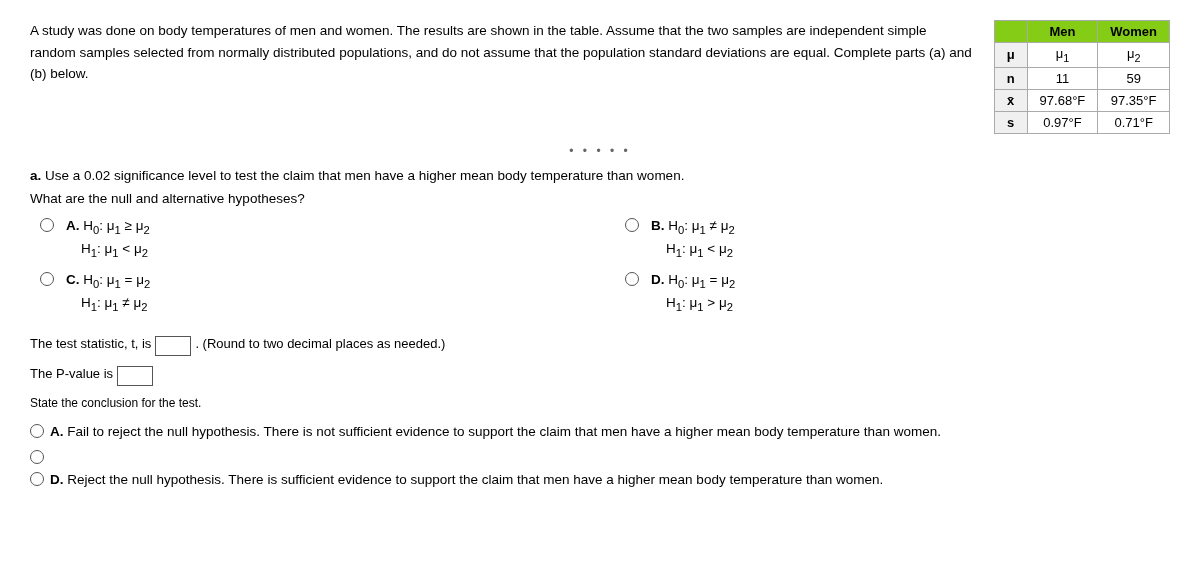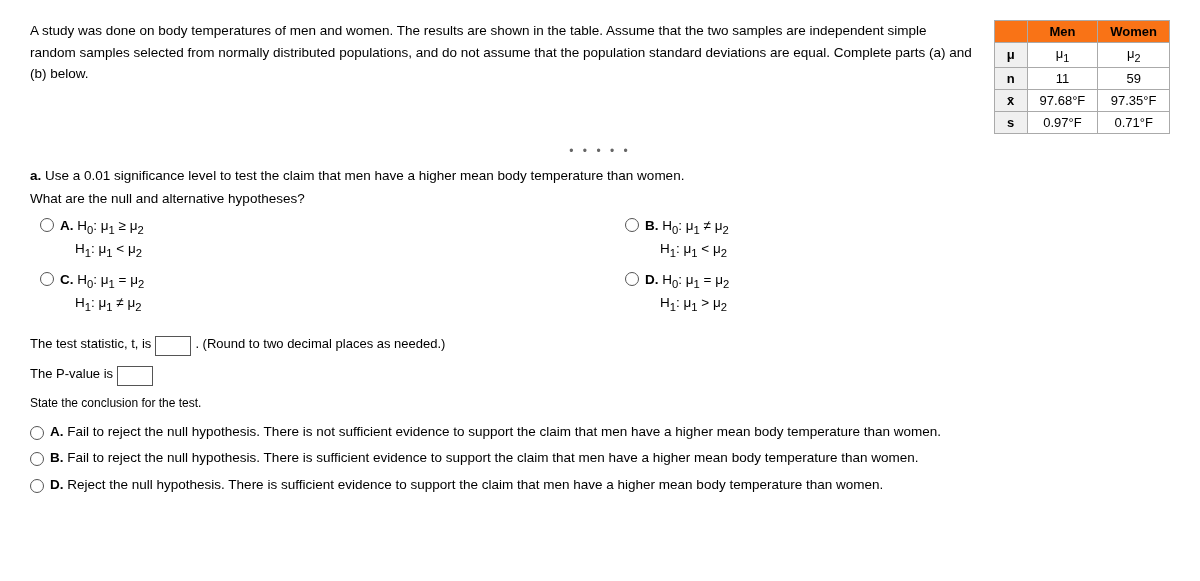--- a/index.html
+++ b/index.html
@@ -29,21 +29,21 @@
     .data-table {
       border-collapse: collapse;
       font-size: 13px;
     }
     .data-table th, .data-table td {
       border: 1px solid #aaa;
       padding: 3px 12px;
       text-align: center;
     }
     .data-table th {
-      background: #f97316;
+      background: #84cc16;
       font-weight: bold;
       text-align: center;
     }
     .data-table td:first-child {
       background: #f0f0f0;
       font-weight: bold;
     }
     .divider {
       text-align: center;
       margin: 10px 0;
@@ -63,21 +63,21 @@
     .options-grid {
       display: grid;
       grid-template-columns: 1fr 1fr;
       gap: 8px 40px;
       margin-bottom: 20px;
       margin-left: 10px;
     }
     .option-item {
       display: flex;
       align-items: flex-start;
-      gap: 6px;
+      gap: 12px;
       cursor: pointer;
     }
     .radio-circle {
       width: 14px;
       height: 14px;
       border: 1.5px solid #555;
       border-radius: 50%;
       flex-shrink: 0;
       margin-top: 2px;
       display: flex;
@@ -99,21 +99,21 @@
       width: 36px;
       height: 20px;
       border: 1px solid #555;
       vertical-align: middle;
     }
     .conclusion-options {
       margin-top: 12px;
     }
     .conclusion-option {
       display: flex;
-      align-items: center;
+      align-items: flex-start;
       gap: 6px;
       margin-bottom: 6px;
       font-size: 13.5px;
       cursor: pointer;
     }
     .conclusion-option .radio-circle {
       margin-top: 2px;
     }
     .conclusion-text { line-height: 1.5; }
     .state-label {
@@ -161,21 +161,21 @@
         </tr>
       </tbody>
     </table>
   </div>
 </div>
 
 <div class="divider">• • • • •</div>
 
 <div class="section-title">
   <strong>a.</strong>
-  <span>Use a 0.01 significance level to test the claim that men have a higher mean body temperature than women.</span>
+  <span>Use a 0.02 significance level to test the claim that men have a higher mean body temperature than women.</span>
 </div>
 
 <div class="question-label">What are the null and alternative hypotheses?</div>
 
 <div class="options-grid">
 
   <div class="option-item">
     <div class="radio-circle"></div>
     <div class="option-content">
       <span class="option-letter">A.</span>
@@ -228,24 +228,20 @@
 <div class="conclusion-options">
   <div class="conclusion-option">
     <div class="radio-circle"></div>
     <div class="conclusion-text">
       <strong>A.</strong>
       <span>Fail to reject the null hypothesis. There is not sufficient evidence to support the claim that men have a higher mean body temperature than women.</span>
     </div>
   </div>
   <div class="conclusion-option">
     <div class="radio-circle"></div>
-    <div class="conclusion-text">
-      <strong>B.</strong>
-      <span>Fail to reject the null hypothesis. There is sufficient evidence to support the claim that men have a higher mean body temperature than women.</span>
-    </div>
   </div>
   <div class="conclusion-option">
     <div class="radio-circle"></div>
     <div class="conclusion-text">
       <strong>D.</strong>
       <span>Reject the null hypothesis. There is sufficient evidence to support the claim that men have a higher mean body temperature than women.</span>
     </div>
   </div>
 </div>
 

